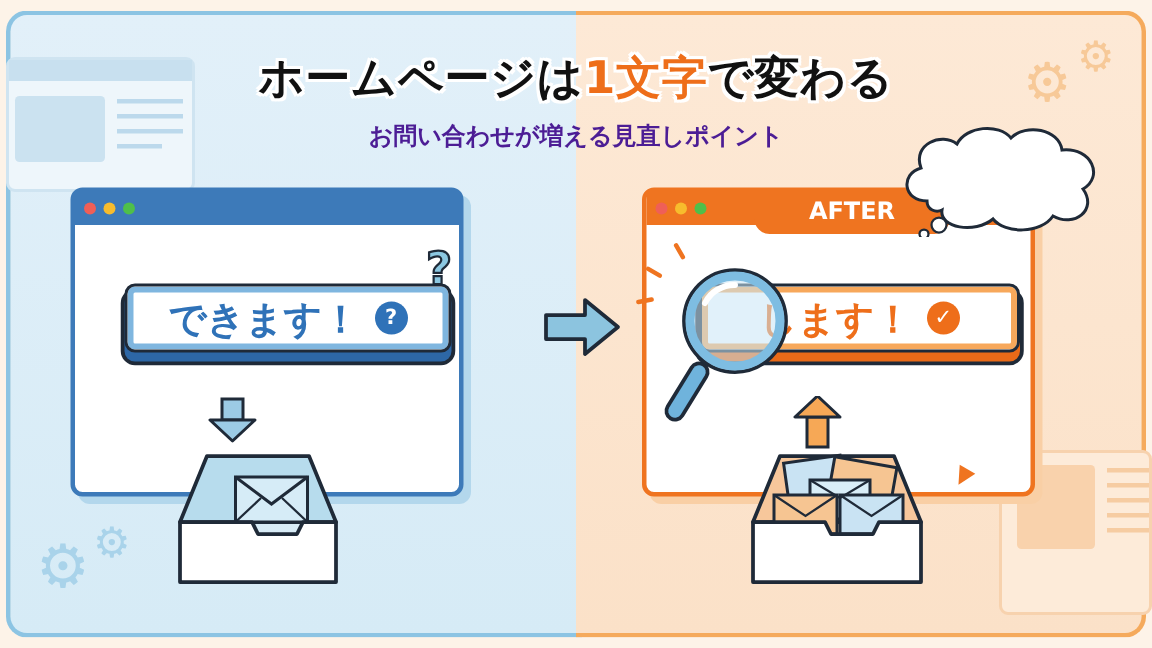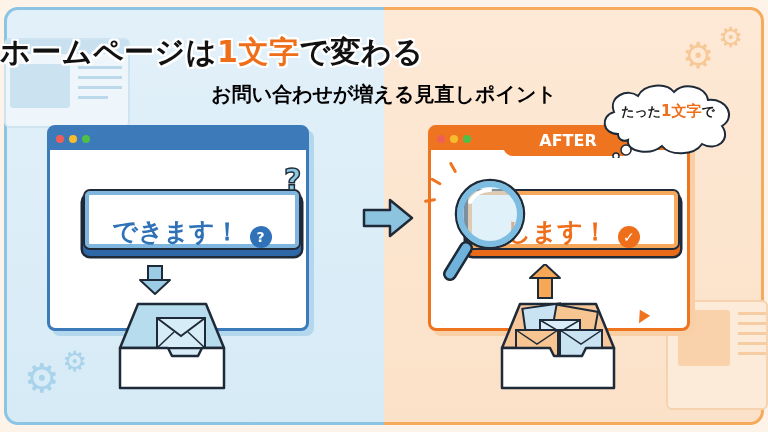--- a/index.html
+++ b/index.html
@@ -2,24 +2,24 @@
 <html><head>
 <meta charset="utf-8">
 <style>
   * { box-sizing: border-box; margin: 0; padding: 0; }
   html, body { width: 768px; height: 432px; overflow: hidden; background: #fdf3e8; }
   body { font-family: "DejaVu Sans", "Liberation Sans", sans-serif; position: relative; }
   .canvas { position: absolute; left: 0; top: 0; width: 768px; height: 432px; }
   .half-left { position: absolute; left: 4px; top: 7px; width: 384px; height: 418px; background: linear-gradient(180deg,#e2f0f9,#d6ebf6); border: 3px solid #8cc4e3; border-right: none; border-radius: 14px 0 0 14px; }
   .half-right { position: absolute; left: 384px; top: 7px; width: 380px; height: 418px; background: linear-gradient(180deg,#fde9d6,#fbe1c8); border: 3px solid #f5aa5c; border-left: none; border-radius: 0 14px 14px 0; }
 
-  .title { position: absolute; left: 0; top: 32px; width: 768px; font-size: 30px; font-weight: bold; color: #111; letter-spacing: 0.5px;
+  .title { position: absolute; left: 0; top: 32px; width: 768px; text-align: center; font-size: 30px; font-weight: bold; color: #111; letter-spacing: 0.5px;
     text-shadow: 2px 0 0 #fff, -2px 0 0 #fff, 0 2px 0 #fff, 0 -2px 0 #fff, 2px 2px 0 #fff, -2px -2px 0 #fff, 2px -2px 0 #fff, -2px 2px 0 #fff; }
   .title .accent { color: #ee6e1a; }
-  .subtitle { position: absolute; left: 0; top: 81px; width: 768px; text-align: center; font-size: 20px; font-weight: bold; color: #000000; }
+  .subtitle { position: absolute; left: 0; top: 81px; width: 768px; text-align: center; font-size: 16px; font-weight: bold; color: #4c1d95; }
 
   .deco-win { position: absolute; border-radius: 6px; }
   .deco-left { left: 4px; top: 38px; width: 126px; height: 90px; background: #eef6fb; border: 2px solid #cfe4f1; }
   .deco-left .bar { height: 14px; background: #c8e0ef; }
   .deco-left .blk { position: absolute; left: 4px; top: 24px; width: 60px; height: 44px; background: #cbe2f0; border-radius: 3px; }
   .deco-left .ln { position: absolute; left: 72px; height: 3px; width: 44px; background: #bcd9ec; }
   .deco-right { left: 666px; top: 300px; width: 102px; height: 110px; background: #fdebd9; border: 2px solid #f7d2ae; }
   .deco-right .blk { position: absolute; left: 10px; top: 8px; width: 52px; height: 56px; background: #f9d2ac; border-radius: 3px; }
   .deco-right .ln { position: absolute; left: 70px; height: 3px; width: 28px; background: #f6cca2; }
 
@@ -30,21 +30,21 @@
   .panel.before { left: 47px; top: 125px; border-color: #3d7ab9; box-shadow: 5px 5px 0 #b3d7ec; }
   .panel.after { left: 428px; top: 125px; border-color: #ef7420; box-shadow: 5px 5px 0 #f9cfa5; }
   .panel .tbar { height: 22px; display: flex; align-items: center; padding-left: 6px; gap: 5px; }
   .panel.before .tbar { background: #3d7ab9; }
   .panel.after .tbar { background: #ef7420; }
   .dot { width: 8px; height: 8px; border-radius: 50%; }
   .tab { position: absolute; top: 0; left: 72px; width: 130px; height: 28px; border-radius: 0 0 10px 10px; color: #fff; font-weight: bold; font-size: 16px; text-align: center; line-height: 26px; }
   .panel.before .tab { background: #3d7ab9; }
   .panel.after .tab { background: #ef7420; }
 
-  .cta { position: absolute; height: 61px; border-radius: 7px; border: 2.5px solid #1f2a38; display: flex; align-items: flex-end; justify-content: center; gap: 10px; font-weight: bold; font-size: 25px; }
+  .cta { position: absolute; height: 46px; border-radius: 7px; border: 2.5px solid #1f2a38; display: flex; align-items: center; justify-content: center; gap: 10px; font-weight: bold; font-size: 25px; }
   .cta.before { left: 83px; top: 189px; width: 218px; background: #fff; color: #2f72b8; box-shadow: inset 0 0 0 4px #7fb6df, 0 6px 0 #2d67a6, 0 6px 0 2.5px #1f2a38; }
   .cta.after { left: 466px; top: 189px; width: 214px; background: #fff; color: #ee6e1a; box-shadow: inset 0 0 0 4px #f7a85b, 0 6px 0 #e96a18, 0 6px 0 2.5px #1f2a38; }
   .badge { width: 22px; height: 22px; border-radius: 50%; color: #fff; font-size: 14px; line-height: 22px; text-align: center; }
   .badge.q { background: #2f72b8; }
   .badge.ok { background: #ee6e1a; }
   .qmark { position: absolute; left: 284px; top: 162px; font-size: 30px; font-weight: bold; color: #8cc8e2; -webkit-text-stroke: 1.5px #1f2a38; }
 
   .arrow-mid { position: absolute; left: 356px; top: 196px; }
 
   .tray { position: absolute; }
@@ -158,15 +158,14 @@
   </svg>
 
   <div class="up-tail"></div>
 
   <svg class="bubble" viewBox="0 0 138 76">
     <path d="M20,52 C4,52 2,34 16,30 C10,14 30,6 40,14 C46,2 68,0 76,10 C86,0 108,4 110,18 C130,16 138,36 124,44 C134,58 118,70 104,62 C96,74 72,74 64,64 C52,74 28,70 30,58 C26,60 20,58 20,52 Z" fill="#fff" stroke="#1f2a38" stroke-width="2"></path>
     <circle cx="28" cy="68" r="5" fill="#fff" stroke="#1f2a38" stroke-width="1.5"></circle>
     <circle cx="18" cy="74" r="3" fill="#fff" stroke="#1f2a38" stroke-width="1.5"></circle>
   </svg>
   <div class="bubble-text">
-    <div><span>たった</span><span class="accent">1文字</span><span>で</span></div>
   </div>
 </div>
 
 </body></html>

